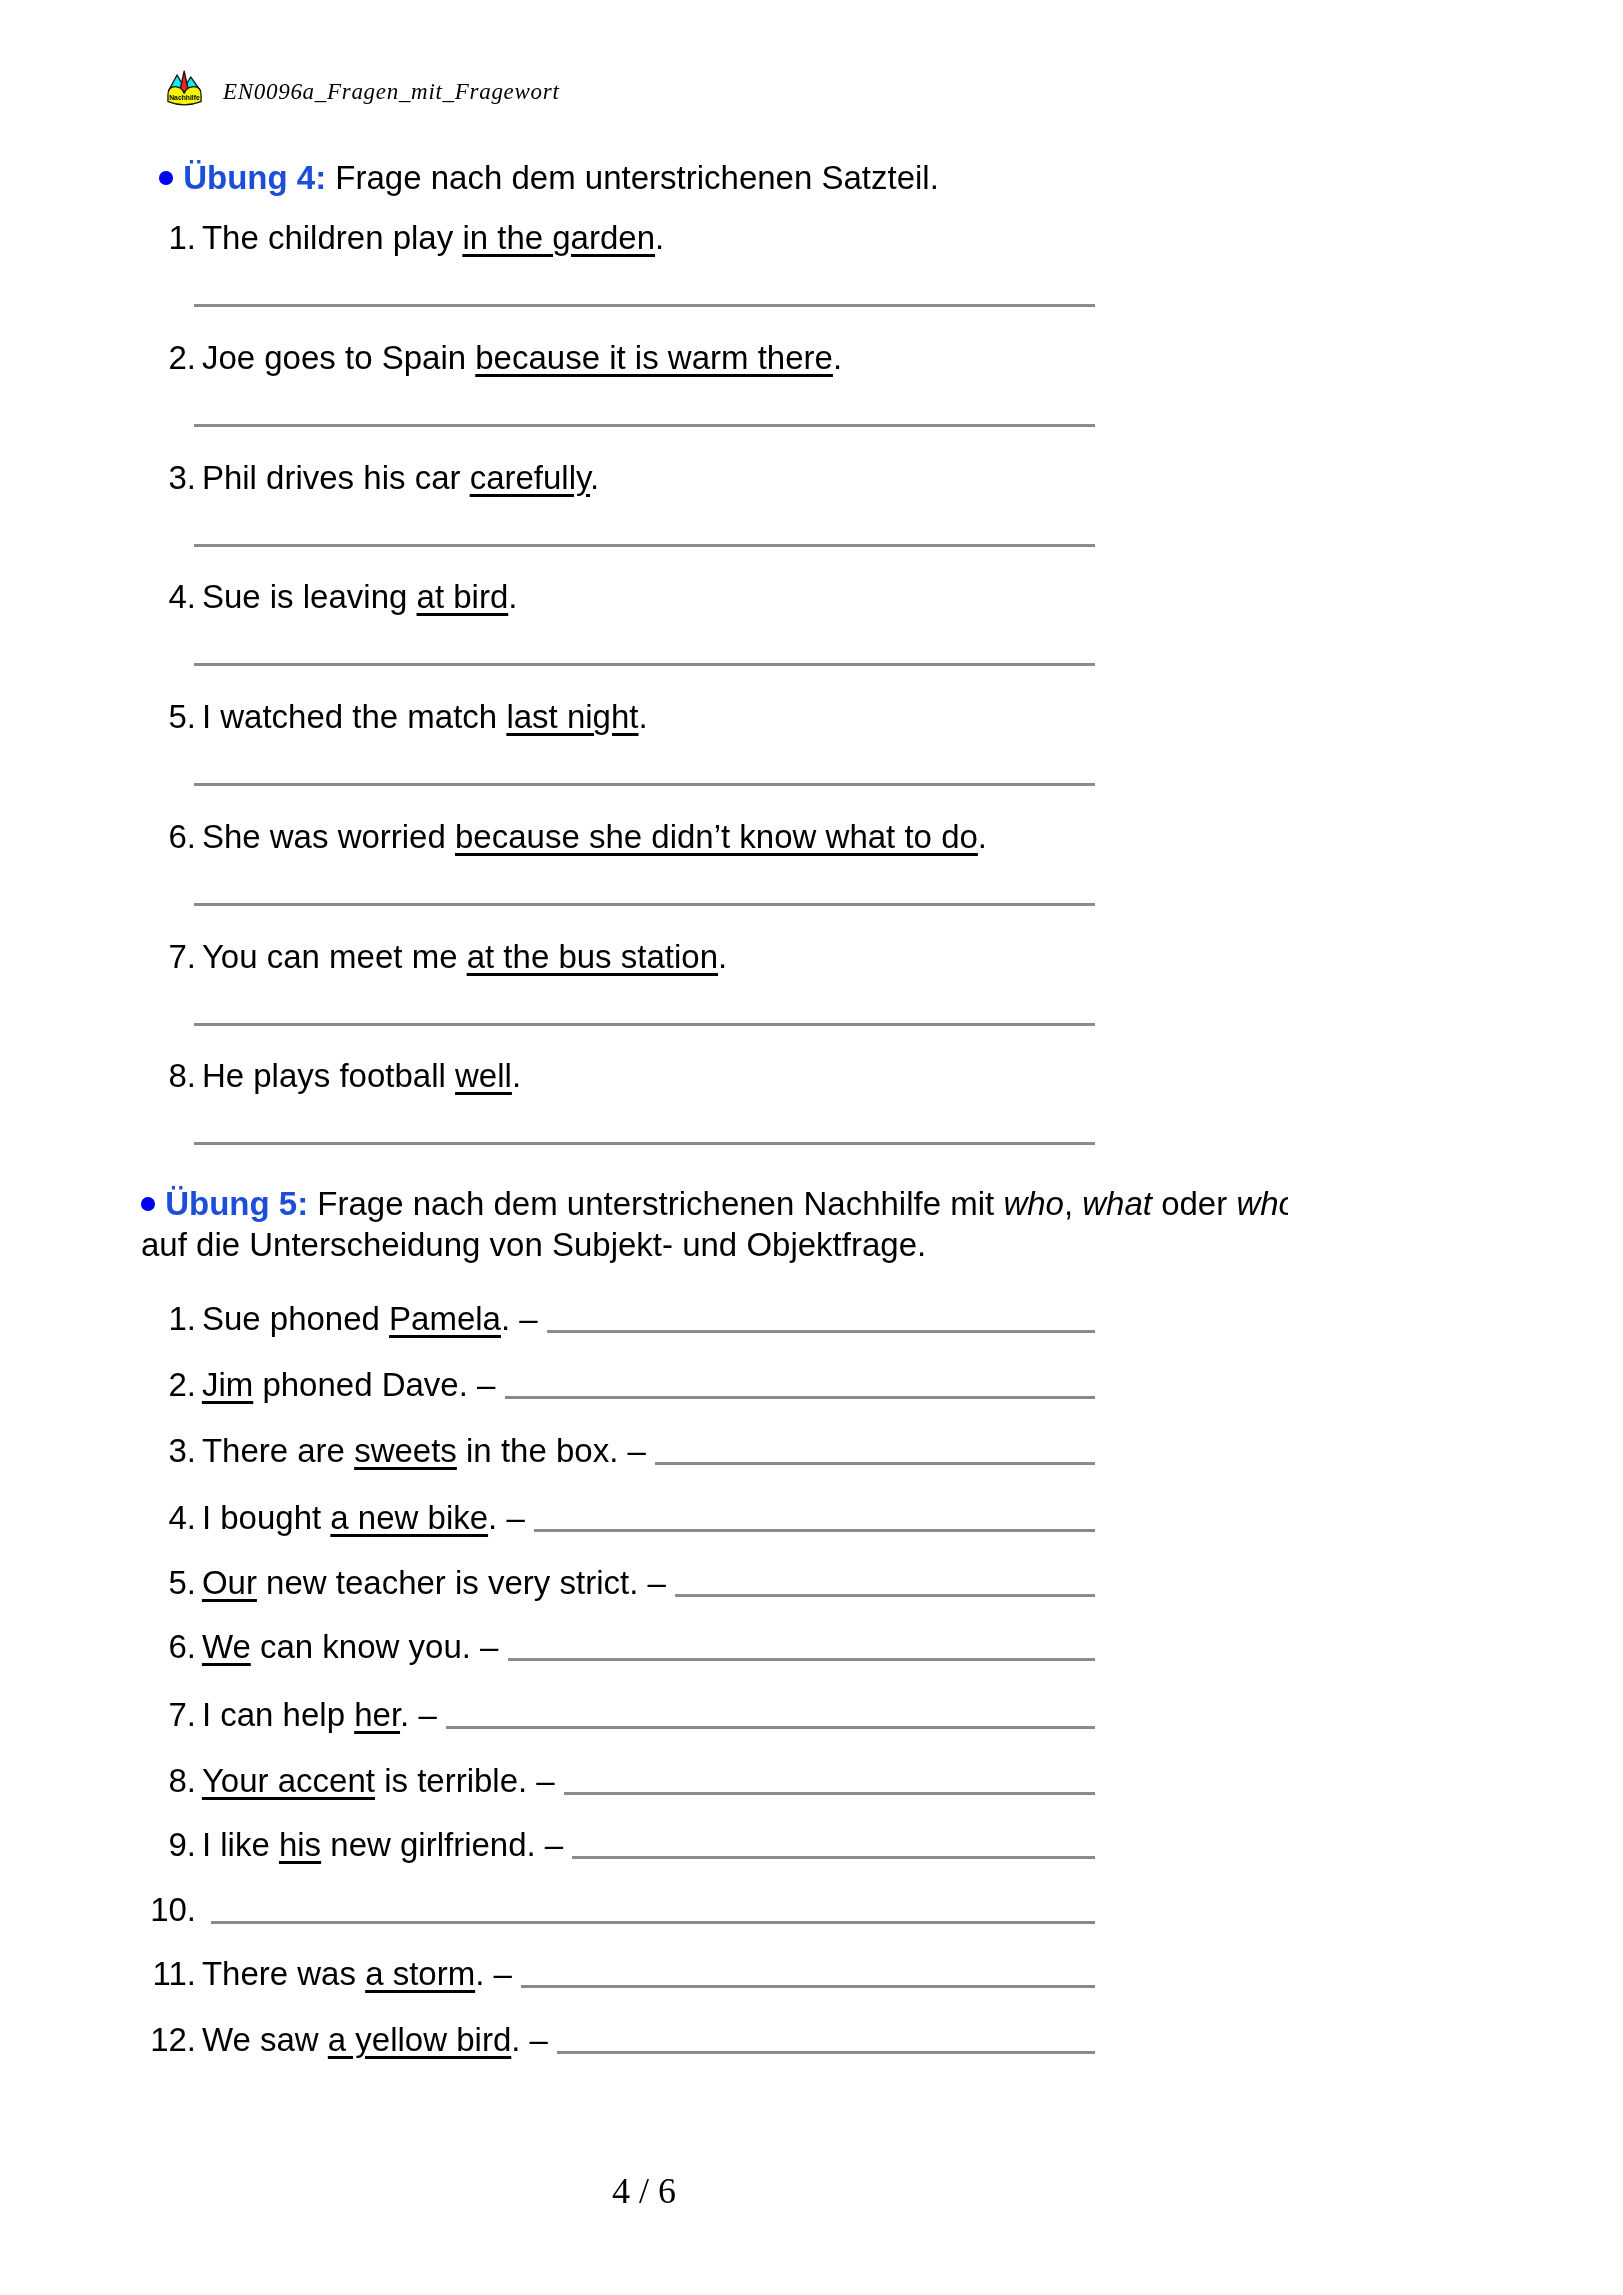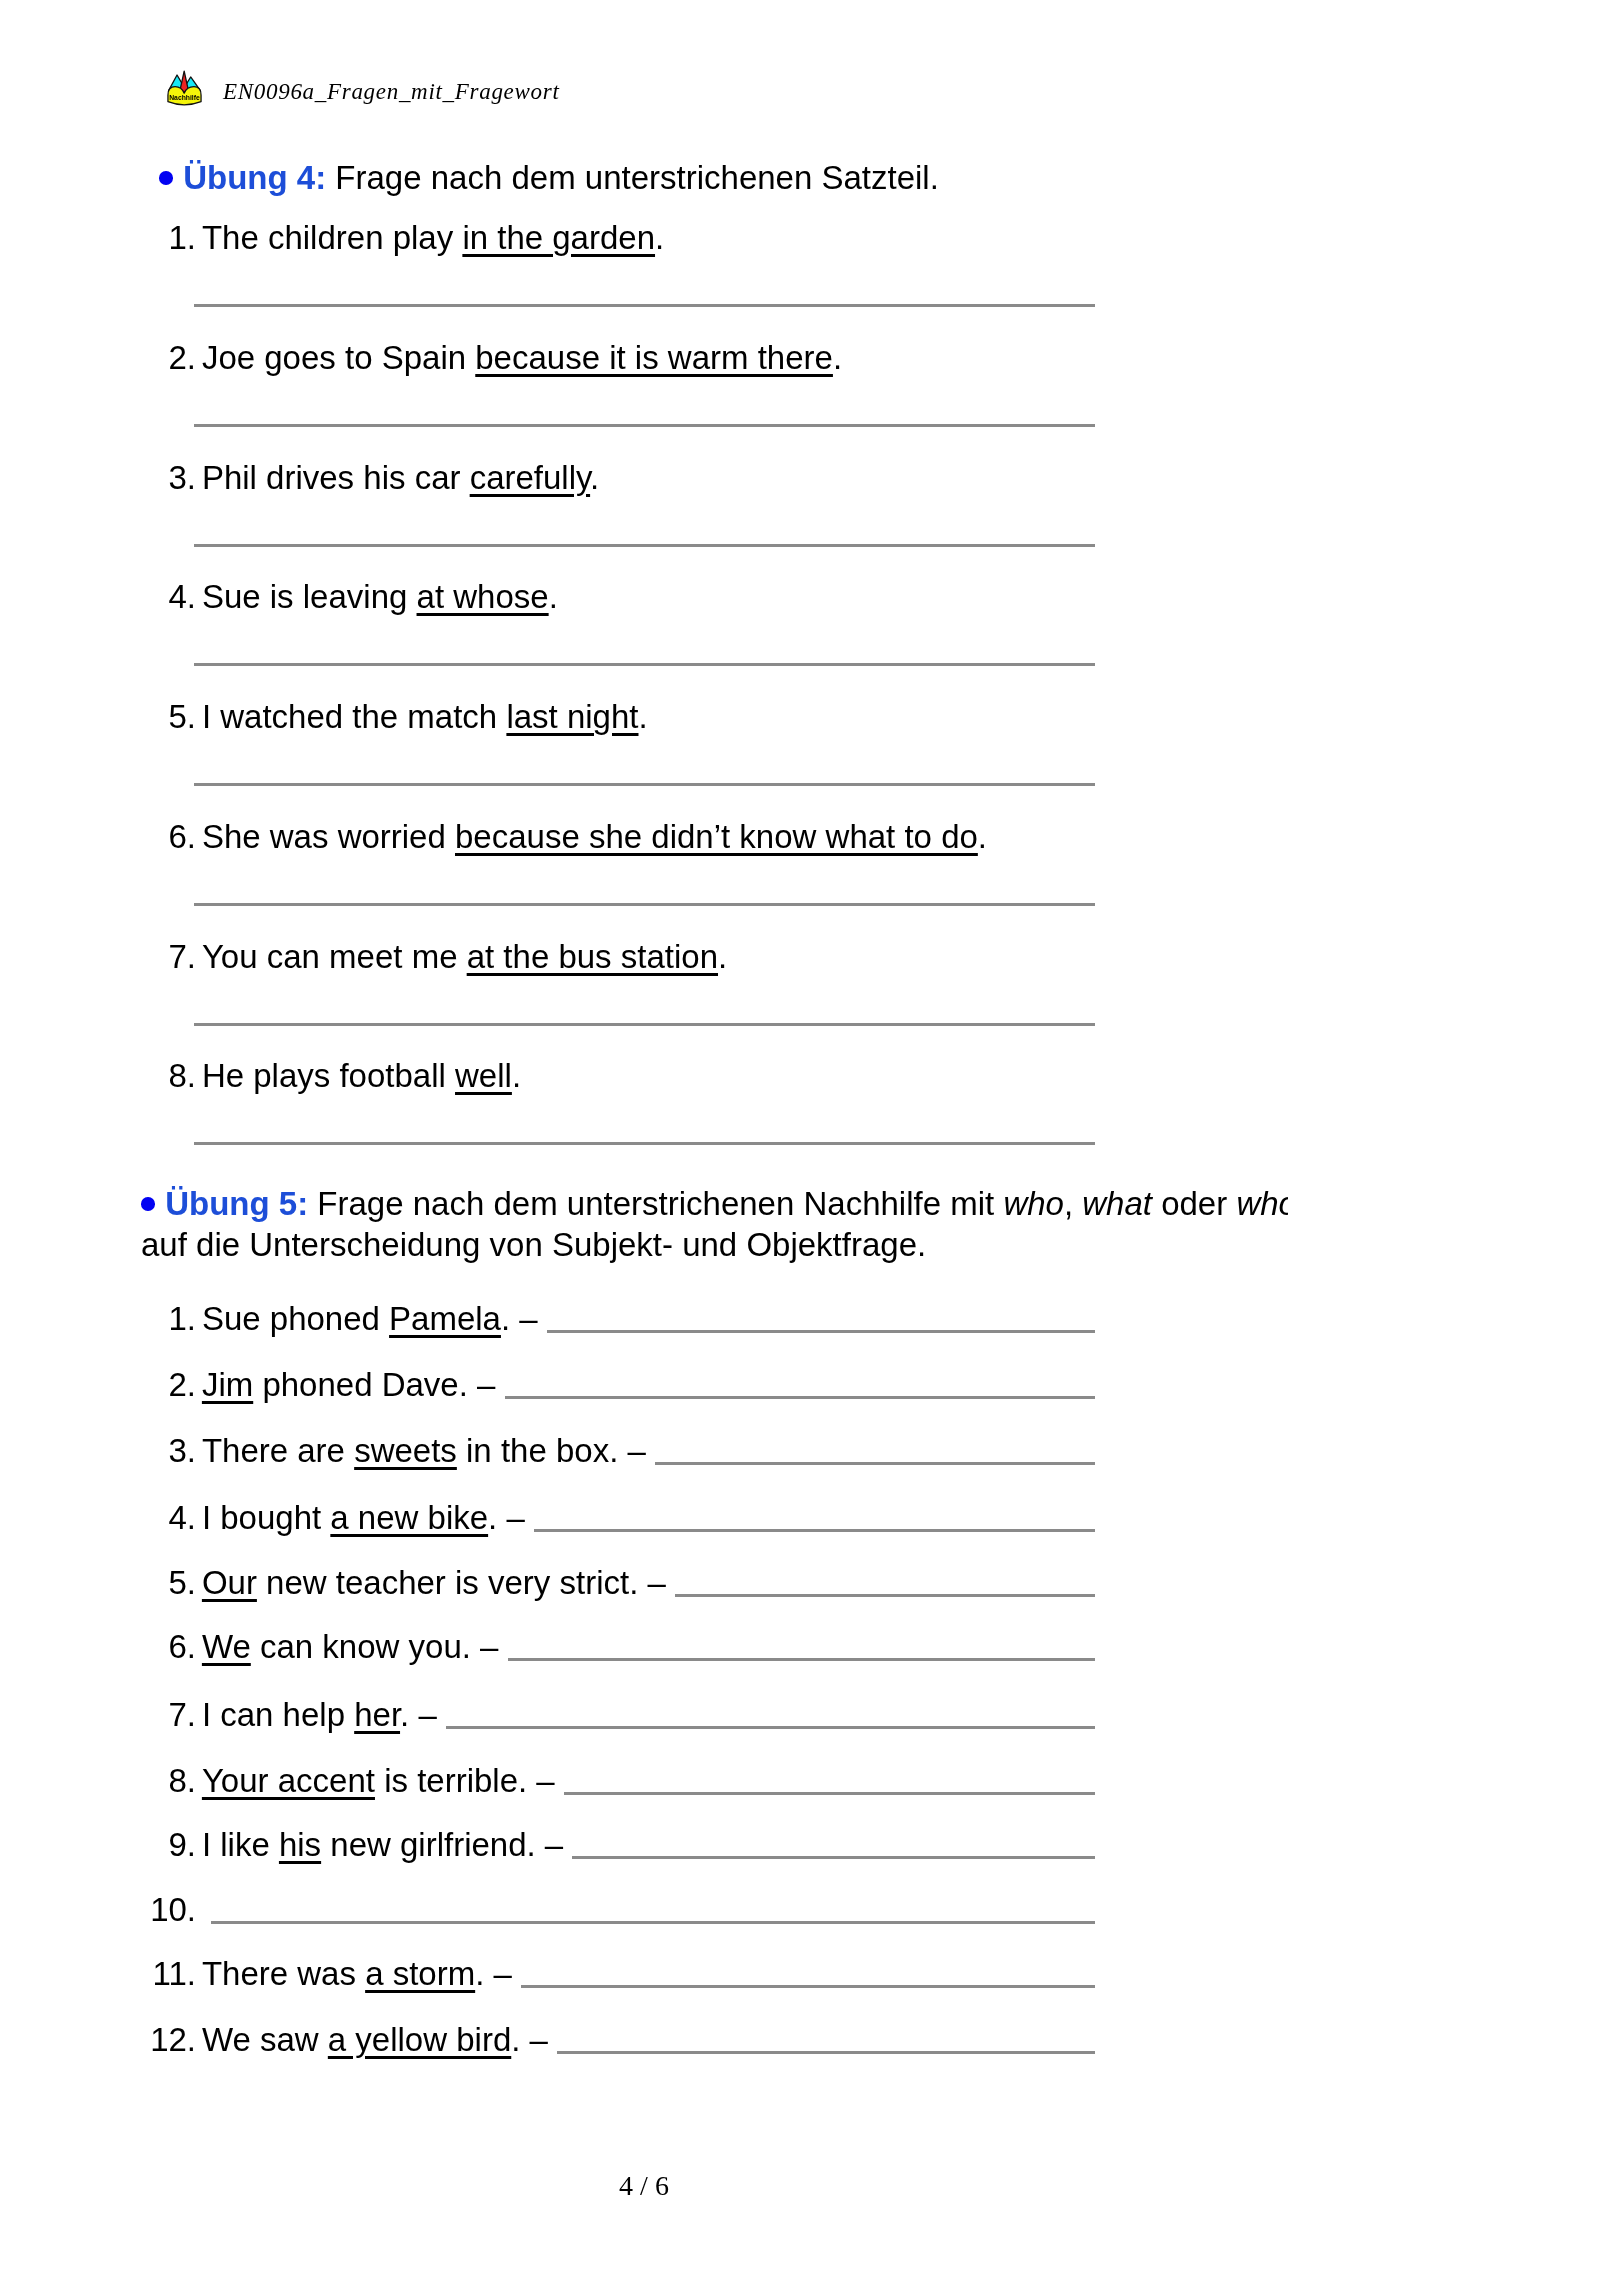--- a/index.html
+++ b/index.html
@@ -30,21 +30,21 @@
 
   
   .u5-row{position:absolute;left:147px;right:193px;display:flex;align-items:baseline;
           font-size:33px;line-height:39px;}
   .u5-row .num{flex:none;}
   .u5-row .text{flex:none;}
   .u5-fill{flex:1 1 auto;height:3.3px;background:#8a8a8a;align-self:flex-end;margin:0 0 5.2px 9.2px;}
 
   
   .footer{position:absolute;left:0;right:0;top:2170px;text-align:center;
-          font-family:"Liberation Serif","DejaVu Serif",serif;font-size:28px;}
+          font-family:"Liberation Serif","DejaVu Serif",serif;font-size:36px;}
 </style>
 </head>
 <body>
 
 <div class="page">
 
   <svg class="logo" viewBox="0 0 57 58" xmlns="http://www.w3.org/2000/svg">
     <polygon points="4,33 17,9 30,31" fill="#18e8f5" stroke="#111" stroke-width="2" stroke-linejoin="round"></polygon>
     <polygon points="26,32 38,12 53,33" fill="#18e8f5" stroke="#111" stroke-width="2" stroke-linejoin="round"></polygon>
     <polygon points="21,35 28,3 35,35" fill="#ee2222" stroke="#111" stroke-width="2" stroke-linejoin="round"></polygon>
@@ -63,21 +63,21 @@
   </div>
   <div class="u4-entry" style="top:338px">
     <span class="num">2.</span><span>Joe goes to Spain </span><span class="u">because it is warm there</span><span>.</span>
     <div class="u4-answer"></div>
   </div>
   <div class="u4-entry" style="top:458px">
     <span class="num">3.</span><span>Phil drives his car </span><span class="u">carefully</span><span>.</span>
     <div class="u4-answer"></div>
   </div>
   <div class="u4-entry" style="top:577px">
-    <span class="num">4.</span><span>Sue is leaving </span><span class="u">at whose</span><span>.</span>
+    <span class="num">4.</span><span>Sue is leaving </span><span class="u">at bird</span><span>.</span>
     <div class="u4-answer"></div>
   </div>
   <div class="u4-entry" style="top:697px">
     <span class="num">5.</span><span>I watched the match </span><span class="u">last night</span><span>.</span>
     <div class="u4-answer"></div>
   </div>
   <div class="u4-entry" style="top:817px">
     <span class="num">6.</span><span>She was worried </span><span class="u">because she didn’t know what to do</span><span>.</span>
     <div class="u4-answer"></div>
   </div>

